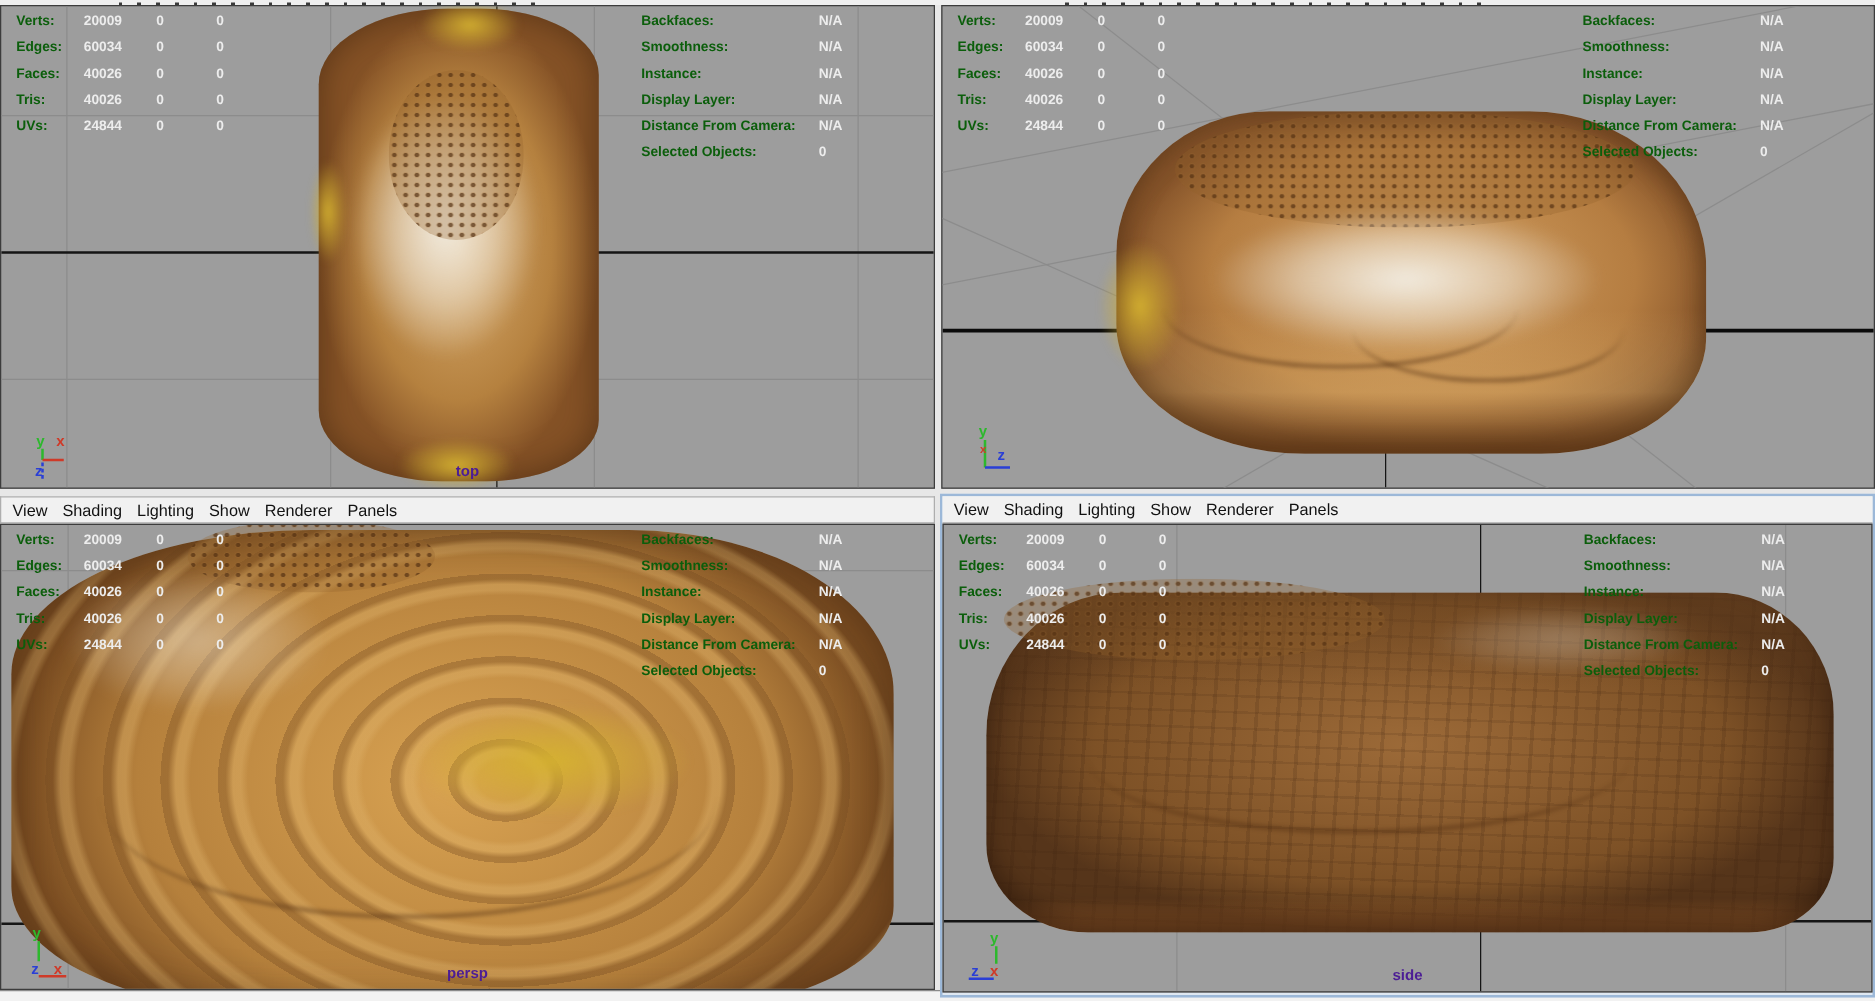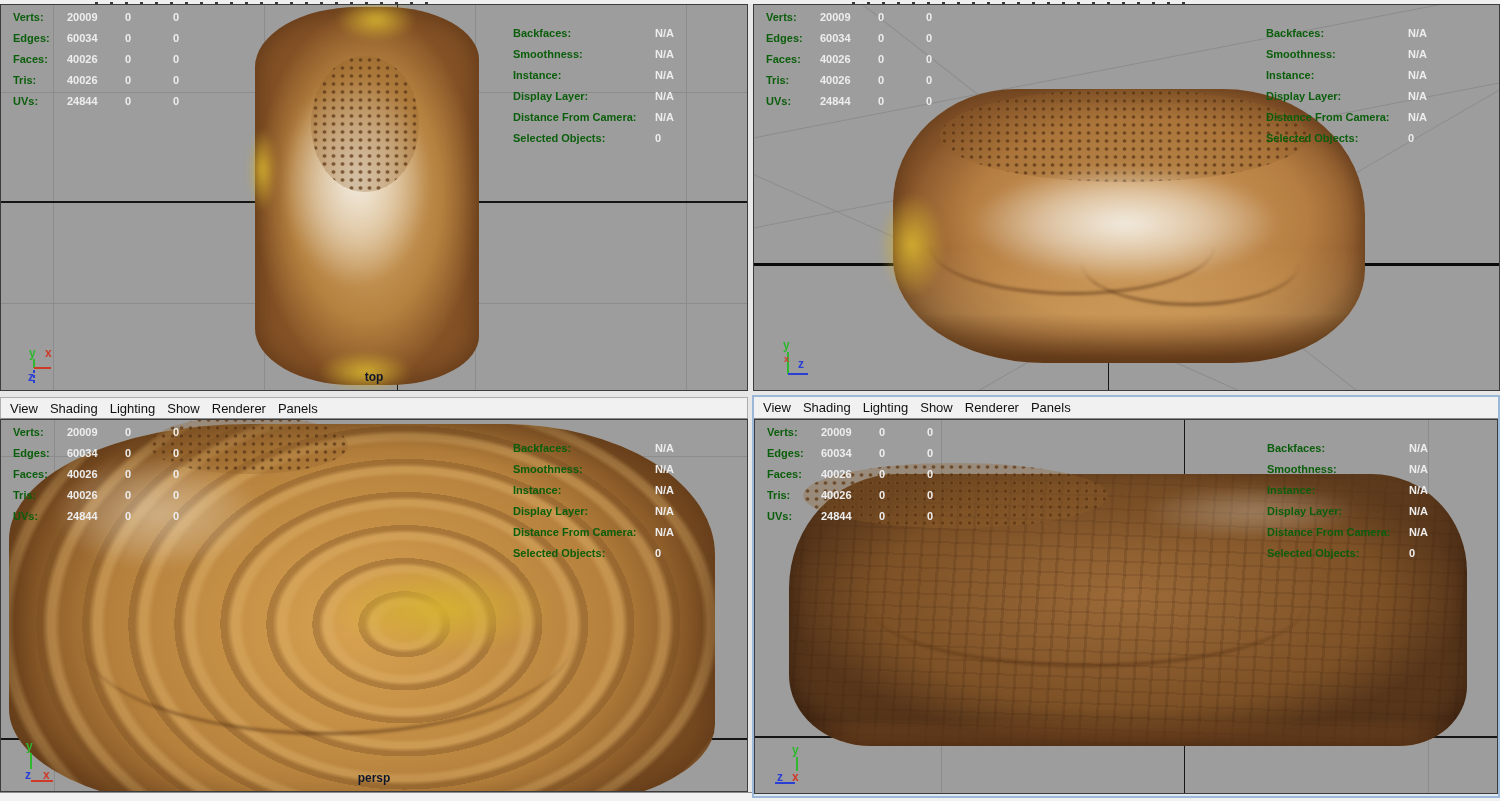--- a/index.html
+++ b/index.html
@@ -22,38 +22,38 @@
   
   .menubar{display:flex;align-items:center;height:22px;background:#f1f1f1;border:1px solid #aeaeae;
            border-bottom:1px solid #8a8a8a;box-sizing:border-box;padding-left:3px;}
   #menubar-front{position:absolute;left:0;top:397px;width:748px;z-index:1;}
   #panel-side .menubar{border-left:none;border-right:none;border-top:none;width:744px;}
   .menu-item{font-size:13px;color:#111;padding:0 6px;cursor:default;}
 
   
   .hud{position:absolute;z-index:6;}
   .hud-left{left:0;top:6px;width:260px;}
-  .hud-right{left:500px;top:22px;width:246px;}
+  .hud-right{left:500px;top:6px;width:246px;}
   .hud-row{display:grid;height:21px;align-items:start;padding-left:12px;font-size:11px;font-weight:bold;}
   .hud-left .hud-row{grid-template-columns:54px 58px 48px auto;}
   .hud-right .hud-row{grid-template-columns:142px auto;}
   .hud-lbl{color:#0b5e0b;white-space:nowrap;}
   .hud-val{color:#ededed;white-space:nowrap;}
 
   
   .glv{position:absolute;width:1px;top:0;bottom:0;background:#8c8c8c;}
   .glh{position:absolute;height:1px;left:0;right:0;background:#8c8c8c;}
   .axv{position:absolute;width:1px;background:#151515;top:0;bottom:0;}
   .axh{position:absolute;height:2px;left:0;right:0;background:#151515;}
   .horizon{position:absolute;height:3px;left:0;right:0;background:#0b0b0b;}
   .diag{position:absolute;height:1px;width:170%;left:-35%;background:#8c8c8c;}
 
   
   .view-label{position:absolute;left:0;right:0;bottom:6px;text-align:center;z-index:6;
-              color:#0f172a;font-size:12px;font-weight:bold;}
+              color:#4c1d95;font-size:12px;font-weight:bold;}
 
   
   .gizmo{position:absolute;left:16px;bottom:6px;z-index:6;}
   .gizmo text{font-size:12px;font-weight:bold;font-family:"Liberation Sans",sans-serif;}
 
   
   .bread{position:absolute;z-index:3;}
   .bread>div{position:absolute;}
   .nuts{border-radius:50%;background-color:rgba(146,96,44,.35);
         background-image:radial-gradient(rgba(92,55,22,.9) 1.5px, rgba(160,108,52,.3) 2.2px, transparent 3px);
@@ -447,17 +447,18 @@
           </div>
         </div>
 
       <svg class="gizmo" width="46" height="48" viewBox="0 0 46 48">
         <line x1="26" y1="18" x2="26" y2="32" stroke="#2db82d" stroke-width="2"></line>
         <line x1="4" y1="44" x2="24" y2="44" stroke="#2a3fd6" stroke-width="2"></line>
         <text x="21" y="15" fill="#2db82d">y</text>
         <text x="6" y="42" fill="#2a3fd6">z</text>
         <text x="21" y="42" fill="#cf3a28">x</text>
       </svg>
+      <div class="view-label">side</div>
     </div>
   </div>
 
   <div class="bottom-strip"></div>
 </div>
 
 </body></html>

